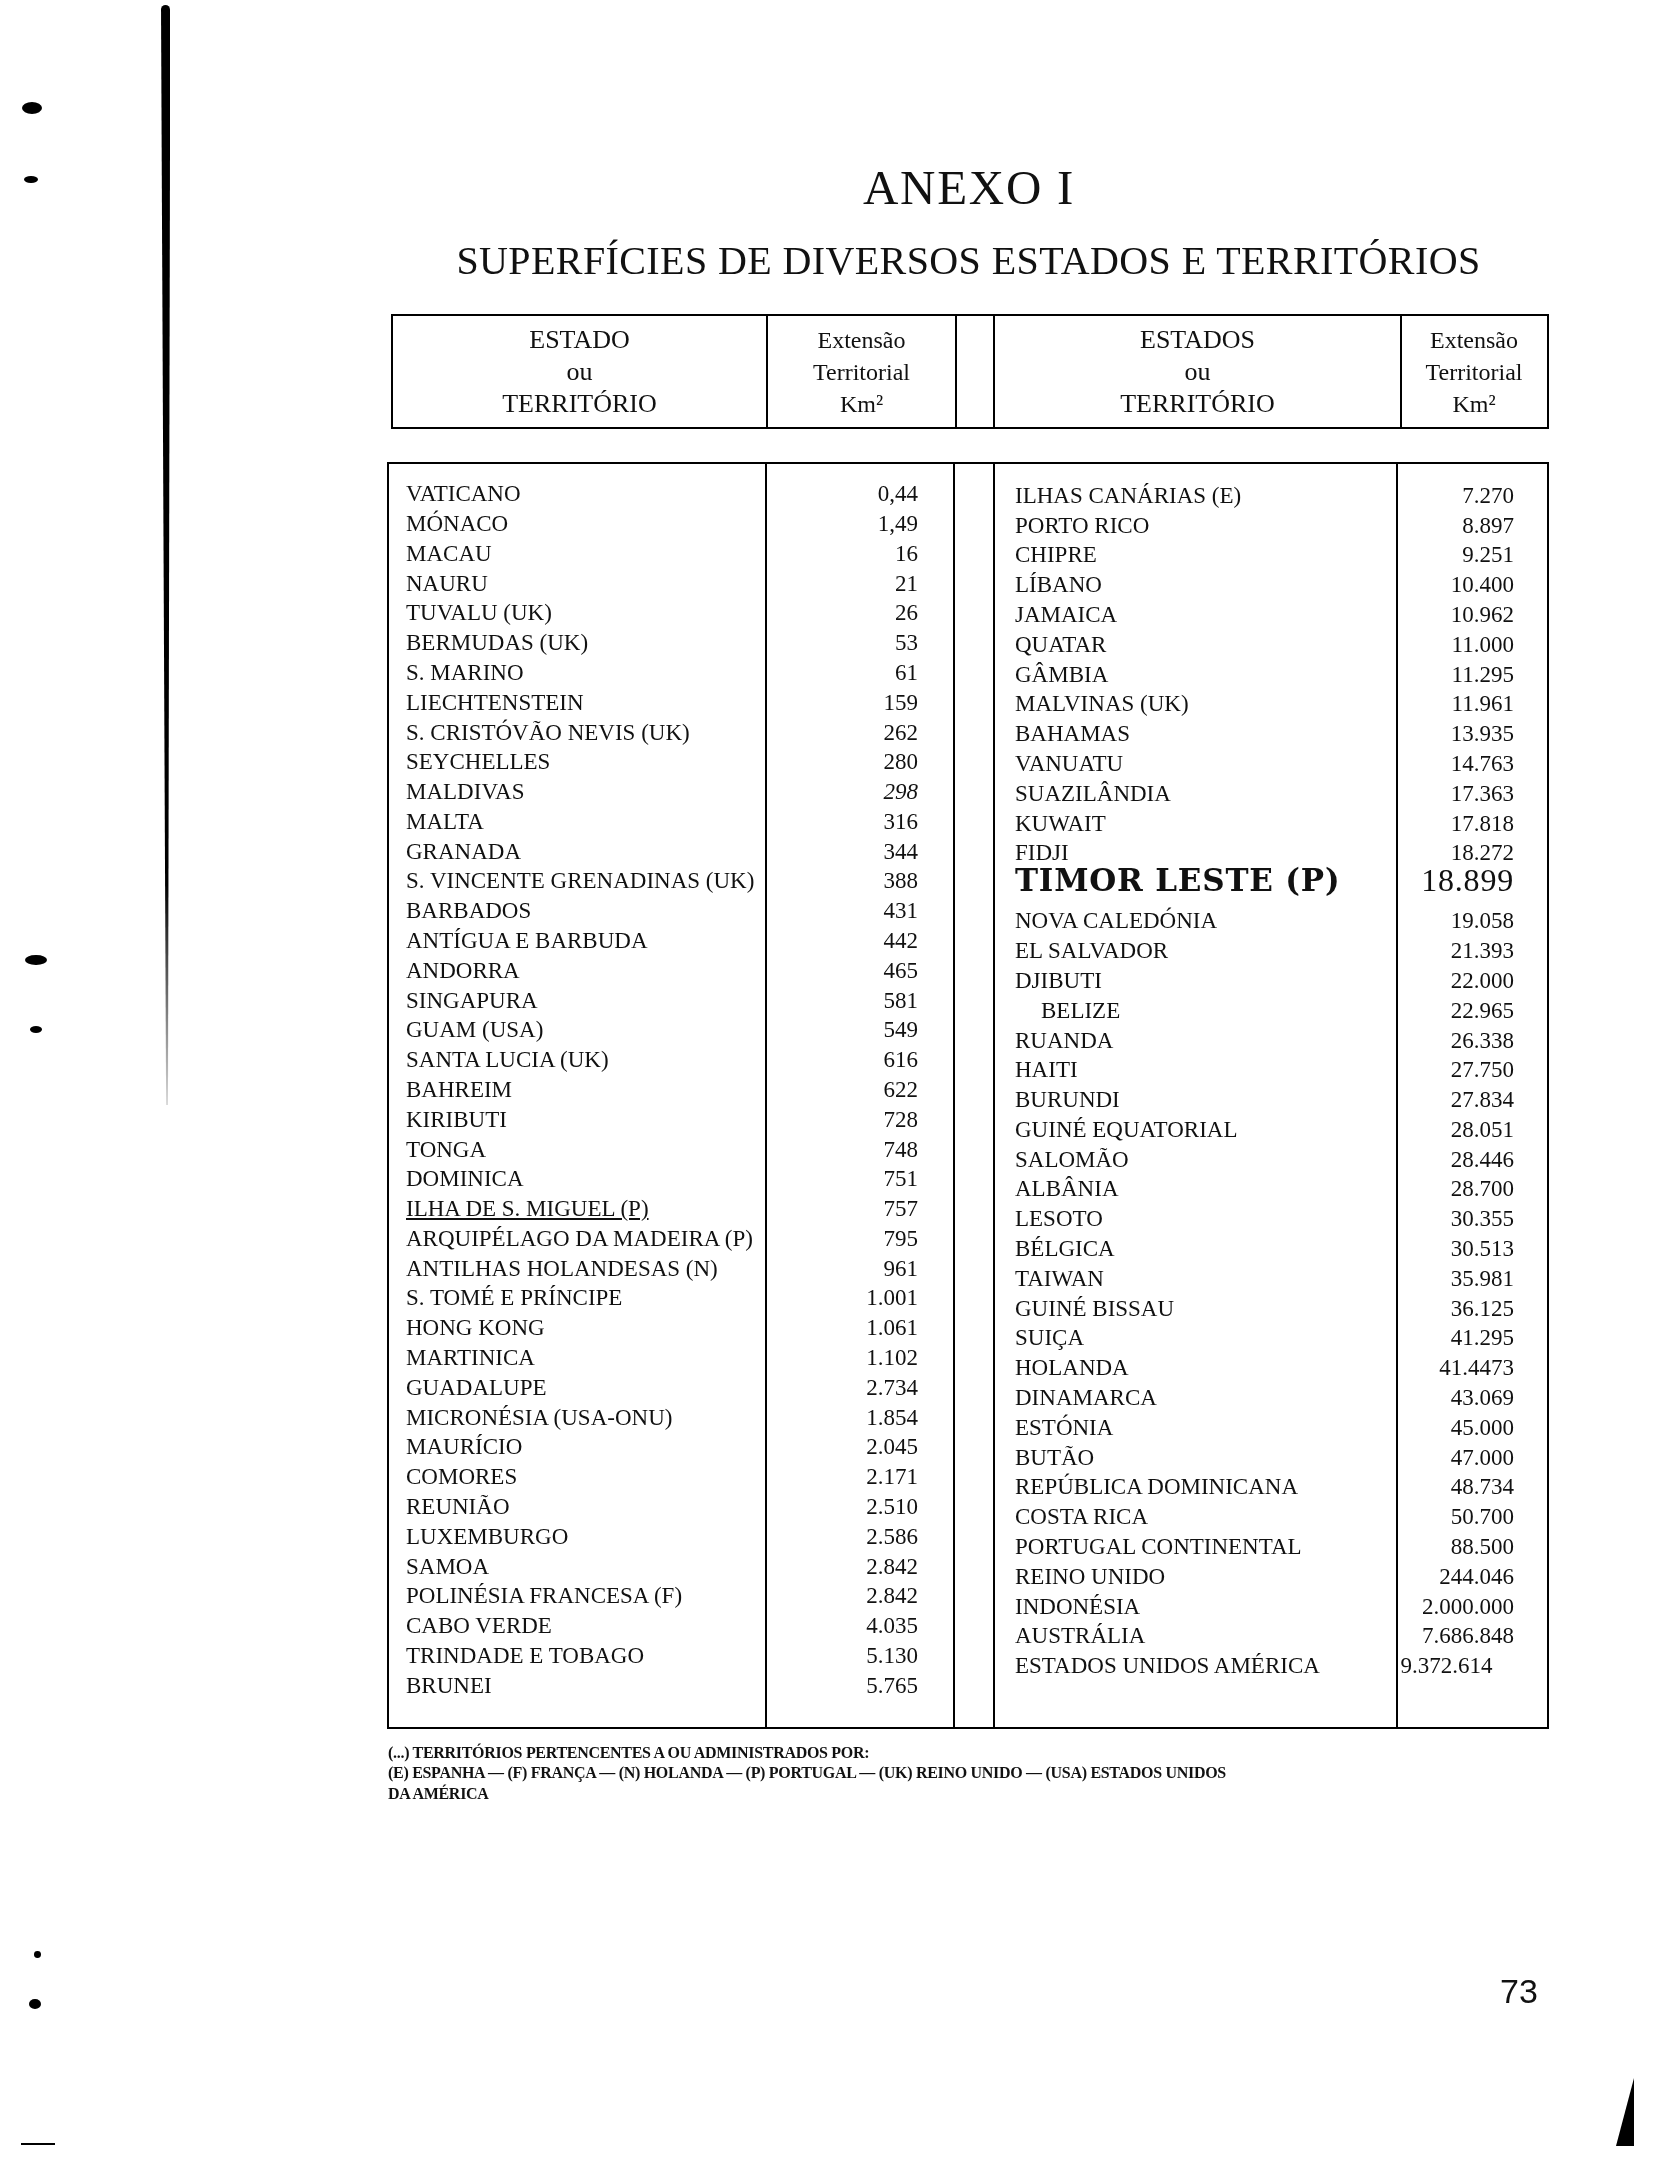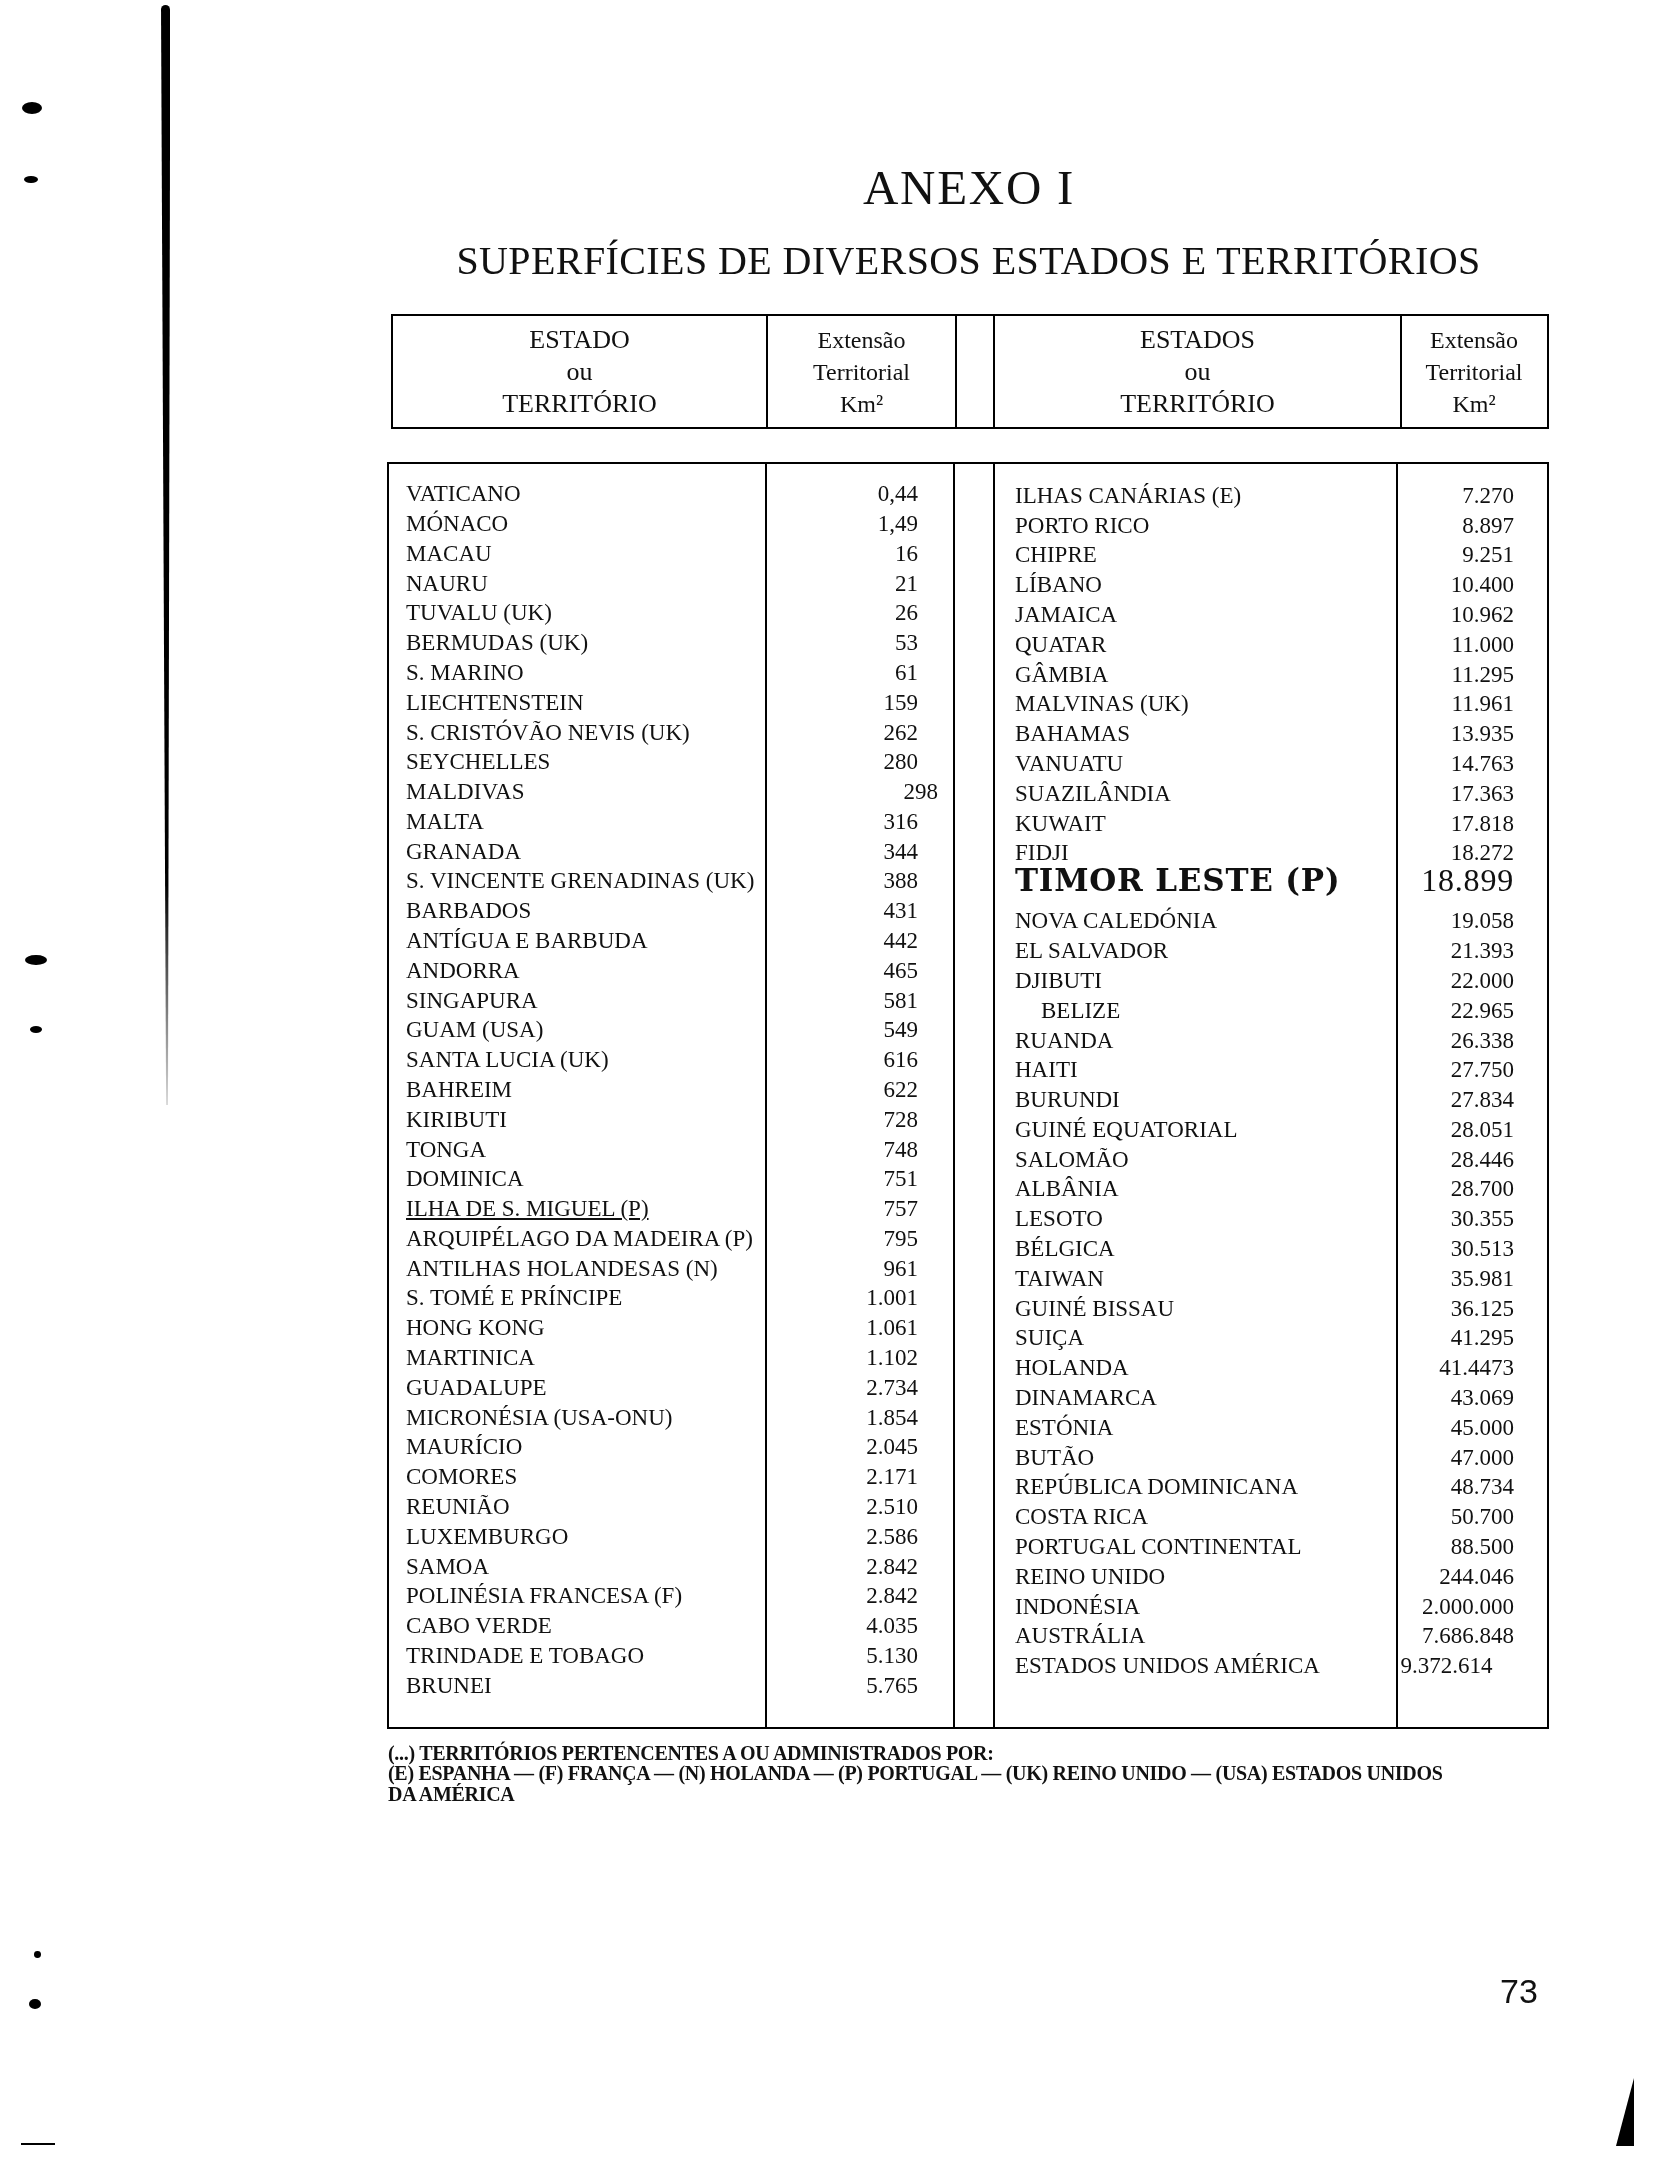--- a/index.html
+++ b/index.html
@@ -43,21 +43,21 @@
   .row {
     position: absolute; height: 30px; line-height: 30px; font-size: 23px;
     white-space: nowrap; text-transform: none;
   }
   .val { text-align: right; }
   .row.big { font-size: 31px; font-weight: bold; font-family: "DejaVu Serif", serif; letter-spacing: 0.8px; }
   .val.big { font-size: 32px; font-weight: normal; font-family: "Liberation Serif", serif; }
 
   .footnote {
     position: absolute; left: 388px; top: 1743px; width: 1168px;
-    font-size: 20px; font-weight: bold; line-height: 20.3px; letter-spacing: -0.3px;
+    font-size: 16px; font-weight: bold; line-height: 20.3px; letter-spacing: -0.3px;
   }
   .page-num { position: absolute; left: 1500px; top: 1972px; font-size: 34px; font-family: "Liberation Sans", sans-serif; }
 </style>
 </head>
 <body>
 
 <div class="scan-line"></div>
 <div class="mark" style="left:22px;top:102px;width:20.3px;height:12px;"></div>
 <div class="mark" style="left:24px;top:176px;width:13.5px;height:6.8px;"></div>
 <div class="mark" style="left:25.4px;top:955px;width:22px;height:10.2px;"></div>
@@ -118,21 +118,21 @@
       <div class="row val" style="left: 360px; width: 169px; top: 164px;">53</div>
       <div class="row" style="left: 17px; top: 194px;">S. MARINO</div>
       <div class="row val" style="left: 360px; width: 169px; top: 194px;">61</div>
       <div class="row" style="left: 17px; top: 224px;">LIECHTENSTEIN</div>
       <div class="row val" style="left: 360px; width: 169px; top: 224px;">159</div>
       <div class="row" style="left: 17px; top: 254px;">S. CRISTÓVÃO NEVIS (UK)</div>
       <div class="row val" style="left: 360px; width: 169px; top: 254px;">262</div>
       <div class="row" style="left: 17px; top: 283px;">SEYCHELLES</div>
       <div class="row val" style="left: 360px; width: 169px; top: 283px;">280</div>
       <div class="row" style="left: 17px; top: 313px;">MALDIVAS</div>
-      <div class="row val" style="left: 380px; width: 169px; top: 313px;">298</div>
+      <div class="row val" style="left: 360px; width: 169px; top: 313px; font-style: italic;">298</div>
       <div class="row" style="left: 17px; top: 343px;">MALTA</div>
       <div class="row val" style="left: 360px; width: 169px; top: 343px;">316</div>
       <div class="row" style="left: 17px; top: 373px;">GRANADA</div>
       <div class="row val" style="left: 360px; width: 169px; top: 373px;">344</div>
       <div class="row" style="left: 17px; top: 402px;">S. VINCENTE GRENADINAS (UK)</div>
       <div class="row val" style="left: 360px; width: 169px; top: 402px;">388</div>
       <div class="row" style="left: 17px; top: 432px;">BARBADOS</div>
       <div class="row val" style="left: 360px; width: 169px; top: 432px;">431</div>
       <div class="row" style="left: 17px; top: 462px;">ANTÍGUA E BARBUDA</div>
       <div class="row val" style="left: 360px; width: 169px; top: 462px;">442</div>

